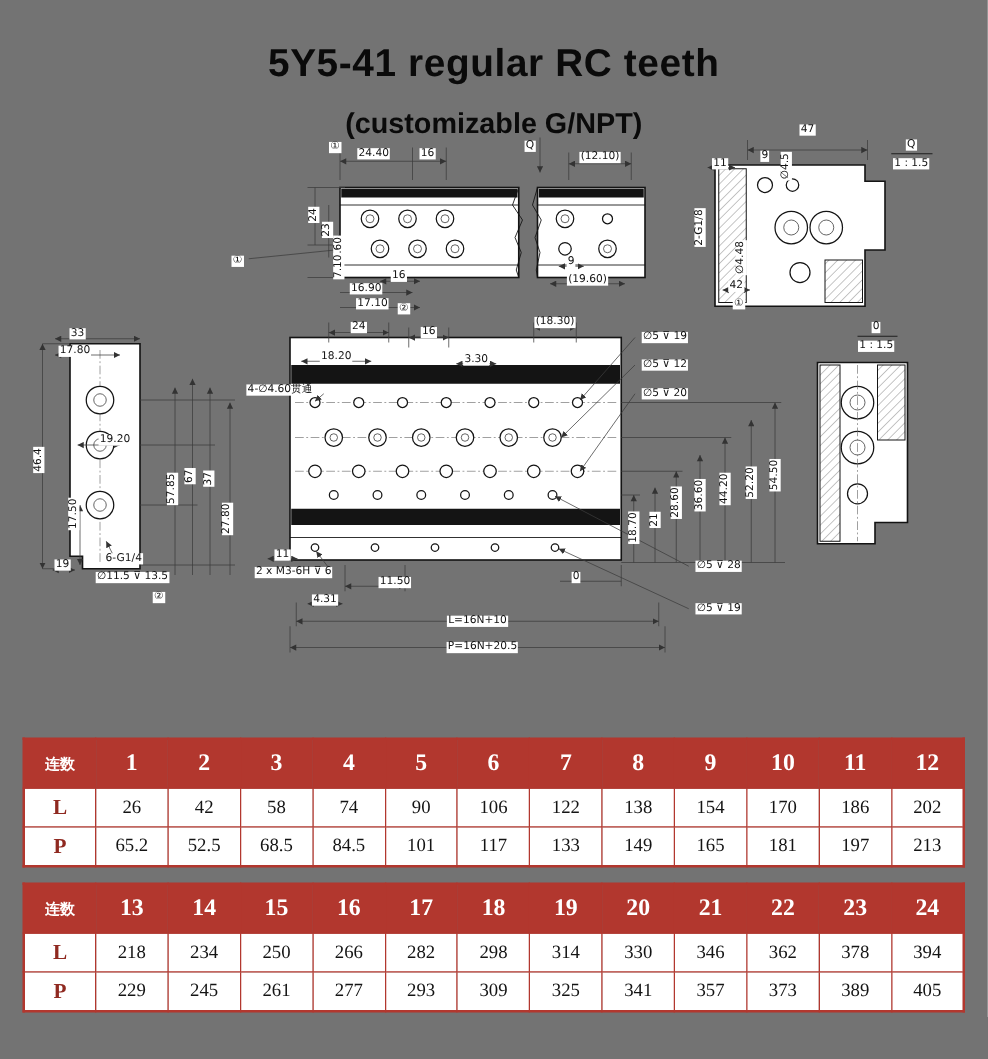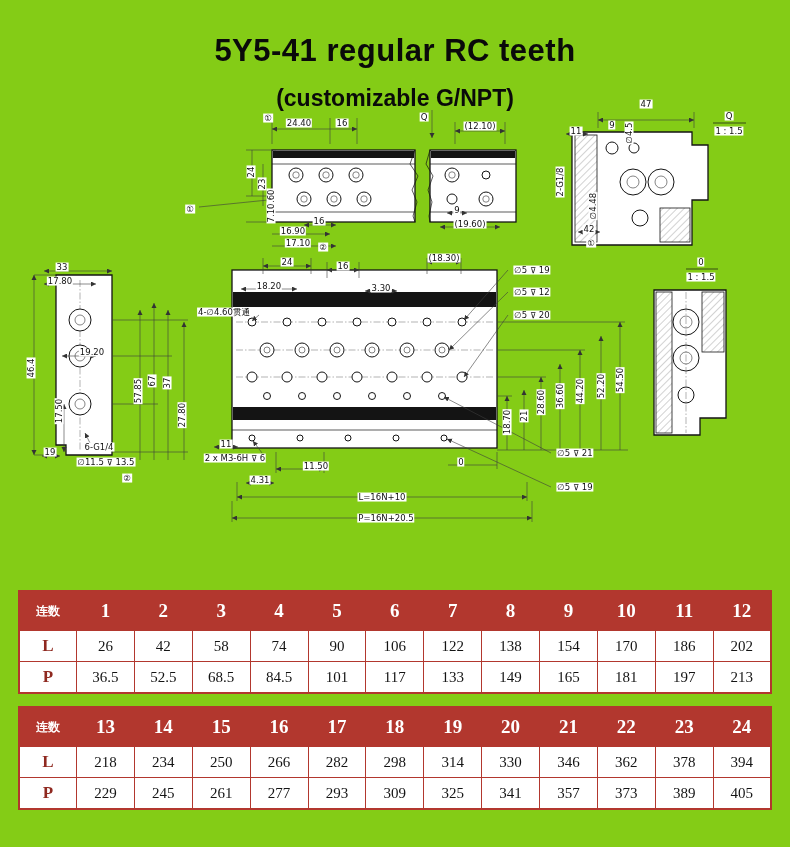--- a/index.html
+++ b/index.html
@@ -1,18 +1,18 @@
 <!DOCTYPE html>
 <html style="--red: #b2372e;"><head>
 <meta charset="utf-8">
 <style>
   :root { --red:#b2372e; }
   html,body { margin:0; padding:0; }
   body { width:790px; height:847px; background:#fff; font-family:"Liberation Sans",sans-serif; }
-  .page { position:relative; width:790px; height:847px; background:#84cc16; overflow:hidden; }
+  .page { position:relative; width:790px; height:847px; background:#737373; overflow:hidden; }
   .title { position:absolute; top:12px; left:0; width:100%; text-align:center; font-size:31px; font-weight:700; color:#0a0a0a; letter-spacing:.5px; }
   .subtitle { position:absolute; top:66px; left:0; width:100%; text-align:center; font-size:23px; font-weight:700; color:#0a0a0a; }
 
   .drawing { position:absolute; top:100px; left:0; width:790px; height:440px; }
   .drawing svg { position:absolute; left:0; top:0; }
   .labels { position:absolute; left:0; top:0; width:790px; height:440px; }
   .dim { position:absolute; transform:translate(-50%,-50%); font-family:"DejaVu Sans",sans-serif;
          font-size:8.5px; line-height:1.05; color:#111; background:#fff; padding:0 1px; white-space:nowrap; }
   .dim.rot { transform:translate(-50%,-50%) rotate(-90deg); }
 
@@ -327,21 +327,21 @@
         <span class="dim rot" style="left: 541px; top: 302px;">28.60</span>
         <span class="dim rot" style="left: 560px; top: 296px;">36.60</span>
         <span class="dim rot" style="left: 580px; top: 291px;">44.20</span>
         <span class="dim rot" style="left: 601px; top: 286px;">52.20</span>
         <span class="dim rot" style="left: 620px; top: 280px;">54.50</span>
         <span class="dim" style="left: 226px; top: 344px;">11</span>
         <span class="dim" style="left: 235px; top: 358px;">2 x M3-6H ⊽ 6</span>
         <span class="dim" style="left: 316px; top: 366px;">11.50</span>
         <span class="dim" style="left: 260px; top: 380px;">4.31</span>
         <span class="dim" style="left: 461px; top: 362px;">0</span>
-        <span class="dim" style="left: 575px; top: 353px;">∅5 ⊽ 21</span>
+        <span class="dim" style="left: 575px; top: 353px;">∅5 ⊽ 28</span>
         <span class="dim" style="left: 575px; top: 387px;">∅5 ⊽ 19</span>
         <span class="dim" style="left: 382px; top: 397px;">L=16N+10</span>
         <span class="dim" style="left: 386px; top: 418px;">P=16N+20.5</span>
       </div>
   </div>
 
 
   <div class="tables">
     <table>
         <thead>
@@ -372,21 +372,21 @@
             <td>106</td>
             <td>122</td>
             <td>138</td>
             <td>154</td>
             <td>170</td>
             <td>186</td>
             <td>202</td>
           </tr>
           <tr>
             <td class="rowlabel">P</td>
-            <td>36.5</td>
+            <td>65.2</td>
             <td>52.5</td>
             <td>68.5</td>
             <td>84.5</td>
             <td>101</td>
             <td>117</td>
             <td>133</td>
             <td>149</td>
             <td>165</td>
             <td>181</td>
             <td>197</td>

